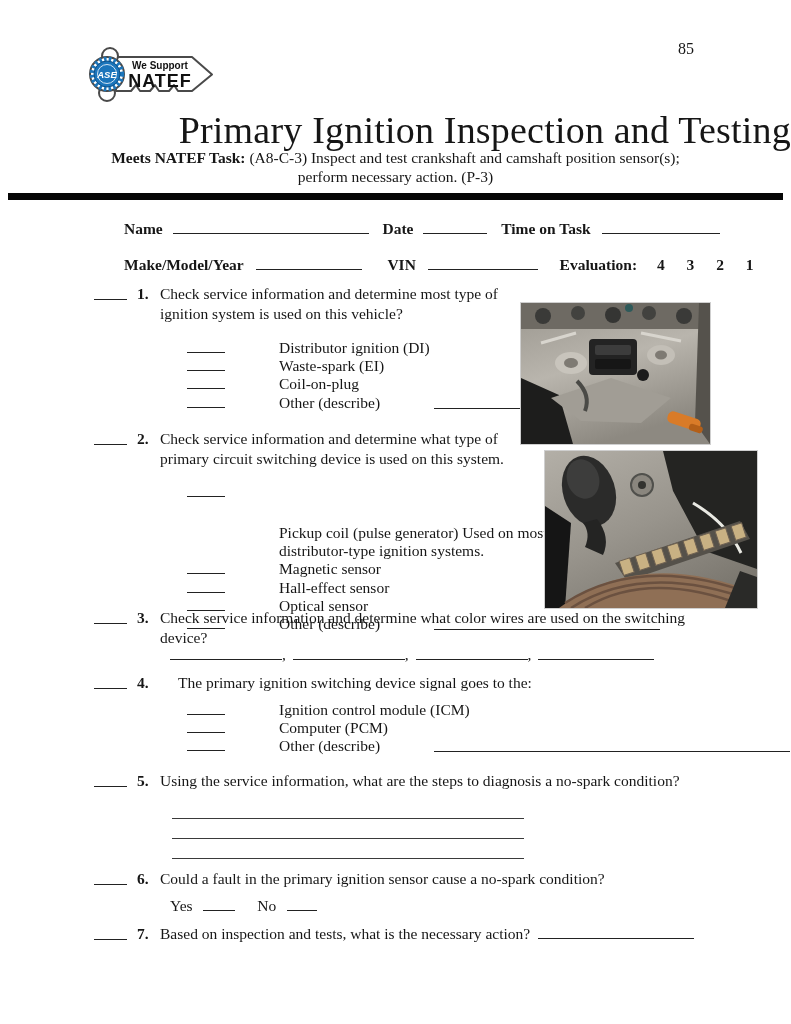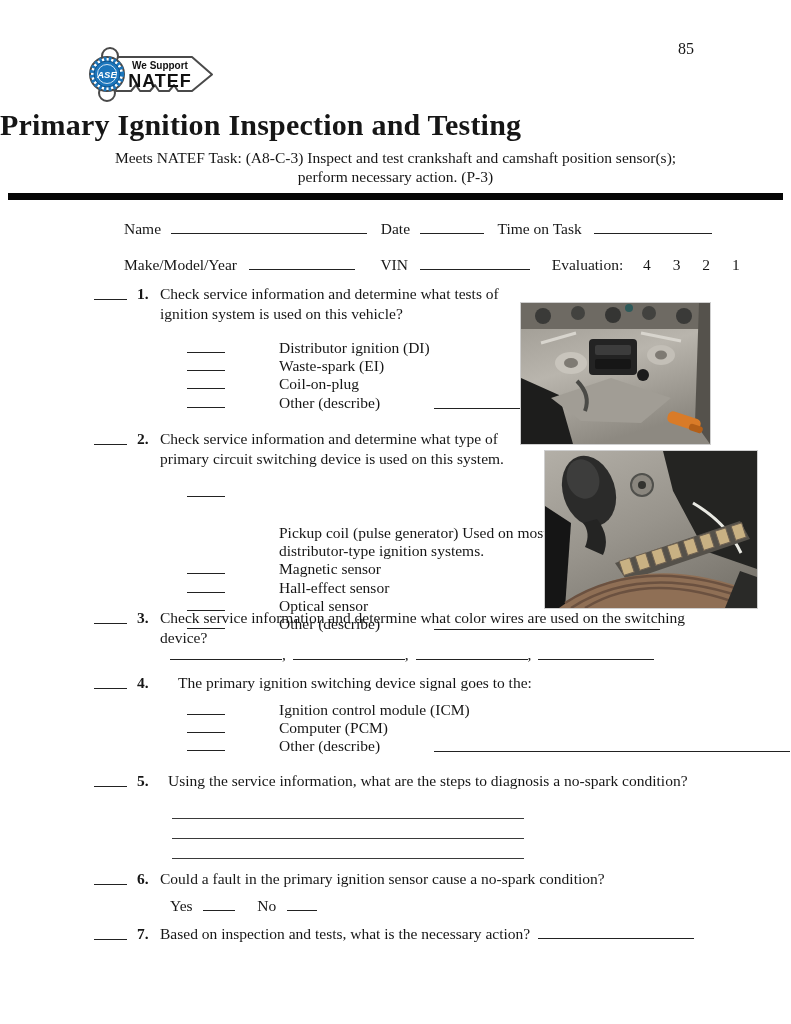--- a/index.html
+++ b/index.html
@@ -2,28 +2,28 @@
 <html><head>
 <meta charset="utf-8">
 <style>
   html,body { margin:0; padding:0; background:#e8e8e8; }
   .page {
     position:relative; width:791px; height:1024px; margin:0 auto;
     background:#ffffff; font-family:"Liberation Serif", serif; color:#161616;
     overflow:hidden;
   }
   .abs { position:absolute; }
-  .b { font-weight:normal; }
+  .b { font-weight:bold; }
   .blank {
     display:inline-block; border-bottom:1.4px solid #222; height:14px;
     vertical-align:baseline;
   }
   .title {
-    position:absolute; top:108px; left:0; width:100%; text-align:left;
-    font-size:30px; font-weight:bold; letter-spacing:0.2px;
+    position:absolute; top:108px; left:0; width:100%; text-align:right;
+    font-size:38px; font-weight:normal; letter-spacing:0.2px;
   }
   .subtitle { position:absolute; left:0; width:100%; text-align:center; font-size:15.5px; }
   .rule { position:absolute; left:8px; top:193px; width:775px; height:7px; background:#060606; }
   .pagenum { position:absolute; left:678px; top:40px; font-size:16px; }
   .inforow { position:absolute; left:88px; font-size:15.5px; white-space:nowrap;margin-left:36px; }
   .q { position:absolute; display:flex; font-size:15.5px; line-height:19.5px; }
   .score {
     width:33px; height:15px; border-bottom:1.7px solid #222;
     margin-right:10px; flex:none;
   }
@@ -86,21 +86,21 @@
     <span class="b">Evaluation:</span>
     <span class="b" style="margin-left:16px;">4</span>
     <span class="b" style="margin-left:18px;">3</span>
     <span class="b" style="margin-left:18px;">2</span>
     <span class="b" style="margin-left:18px;">1</span>
   </div>
 
   <div class="q" style="left:94px; top:284px;">
     <span class="score"></span>
     <span class="qnum">1.</span>
-    <span class="qtext" style="width:352px;">Check service information and determine what tests of ignition system is used on this vehicle?</span>
+    <span class="qtext" style="width:352px;">Check service information and determine most type of ignition system is used on this vehicle?</span>
   </div>
   <div class="opts" style="top:339px;">
     <div class="opt">
       <span class="oblank"></span>
       <span>Distributor ignition (DI)</span>
     </div>
     <div class="opt">
       <span class="oblank"></span>
       <span>Waste-spark (EI)</span>
     </div>
@@ -173,21 +173,21 @@
     <div class="opt">
       <span class="oblank"></span>
       <span>Other (describe)</span>
       <span class="blank" style="width:356px; margin-left:8px;"></span>
     </div>
   </div>
 
   <div class="q" style="left:94px; top:771px;">
     <span class="score"></span>
     <span class="qnum">5.</span>
-    <span class="qtext" style="width:580px; white-space:nowrap;margin-left:8px;">Using the service information, what are the steps to diagnosis a no-spark condition?</span>
+    <span class="qtext" style="width:580px; white-space:nowrap;">Using the service information, what are the steps to diagnosis a no-spark condition?</span>
   </div>
   <div class="abs" style="left:172px; top:799px;">
     <div class="ansline"></div>
     <div class="ansline"></div>
     <div class="ansline"></div>
   </div>
 
   <div class="q" style="left:94px; top:869px;">
     <span class="score"></span>
     <span class="qnum">6.</span>

